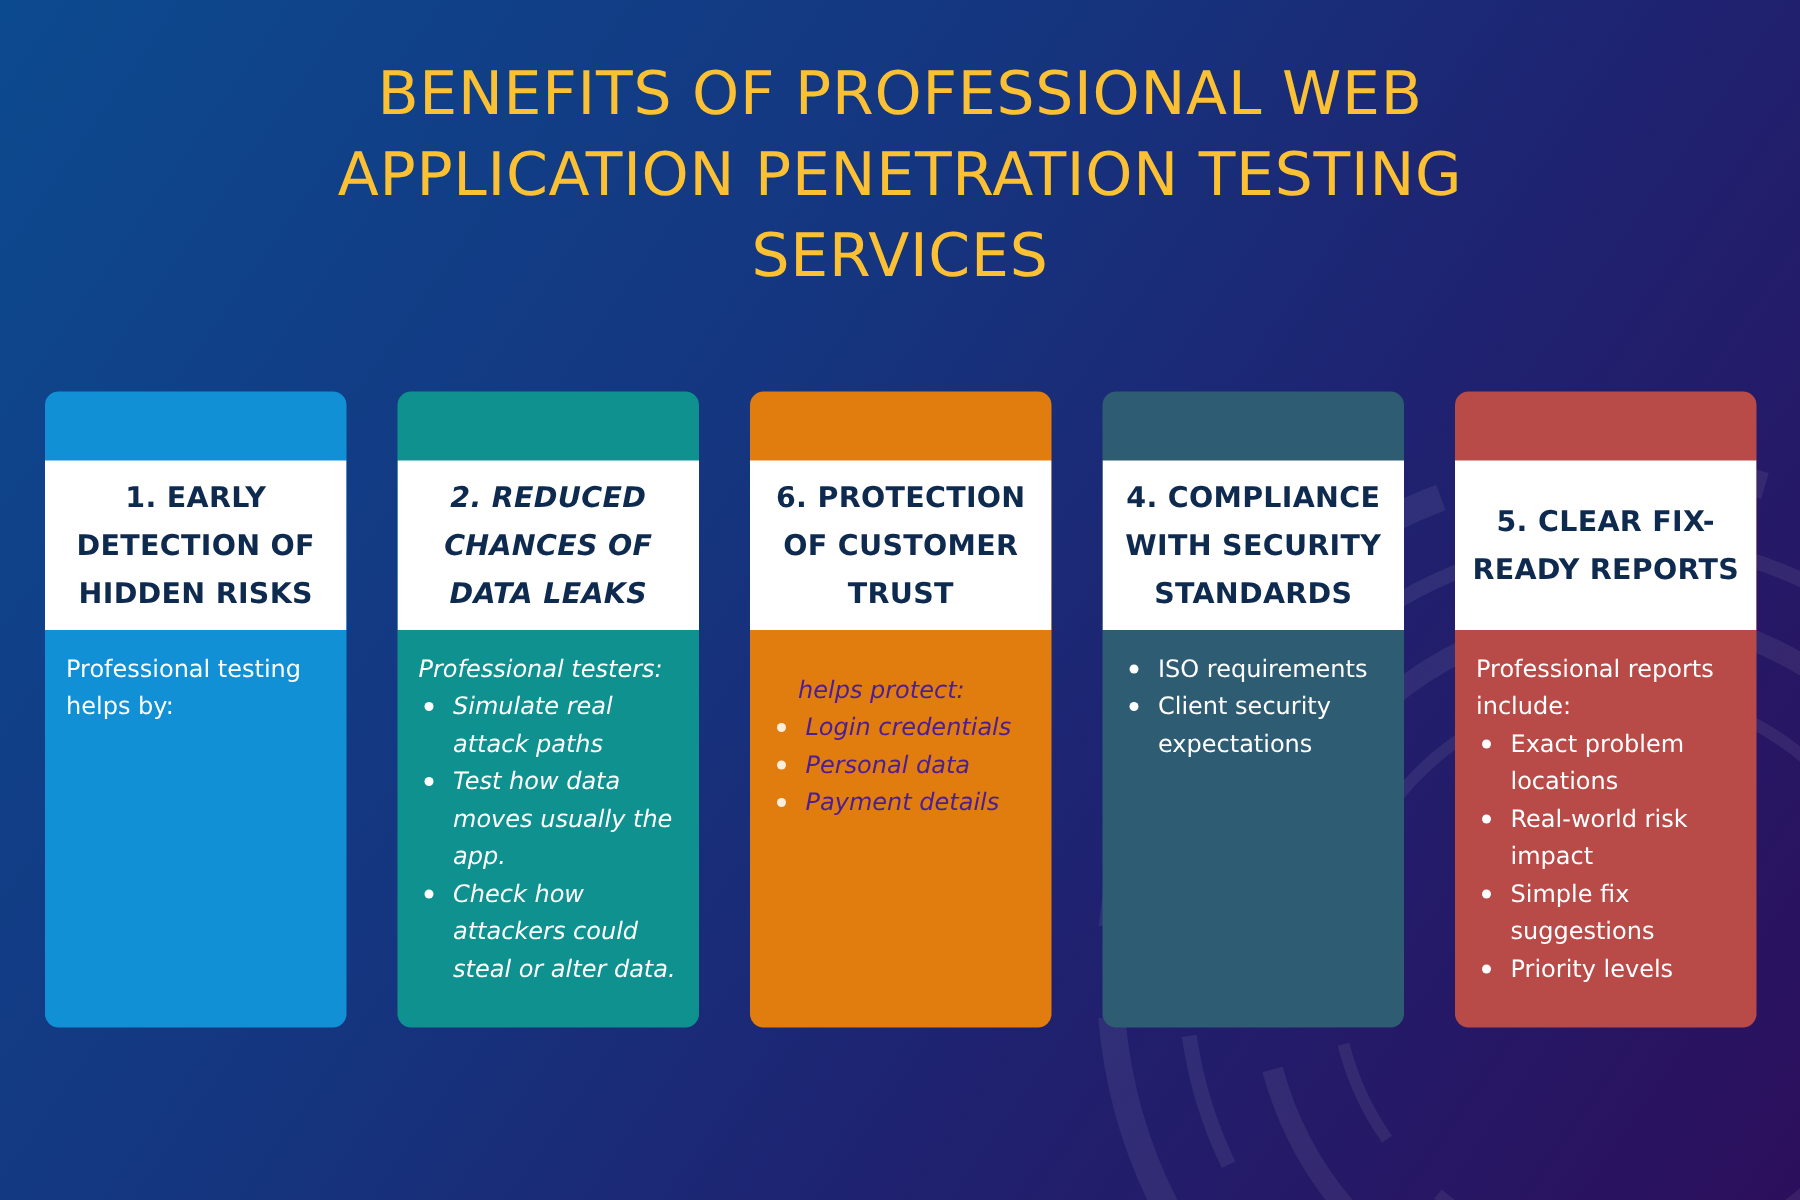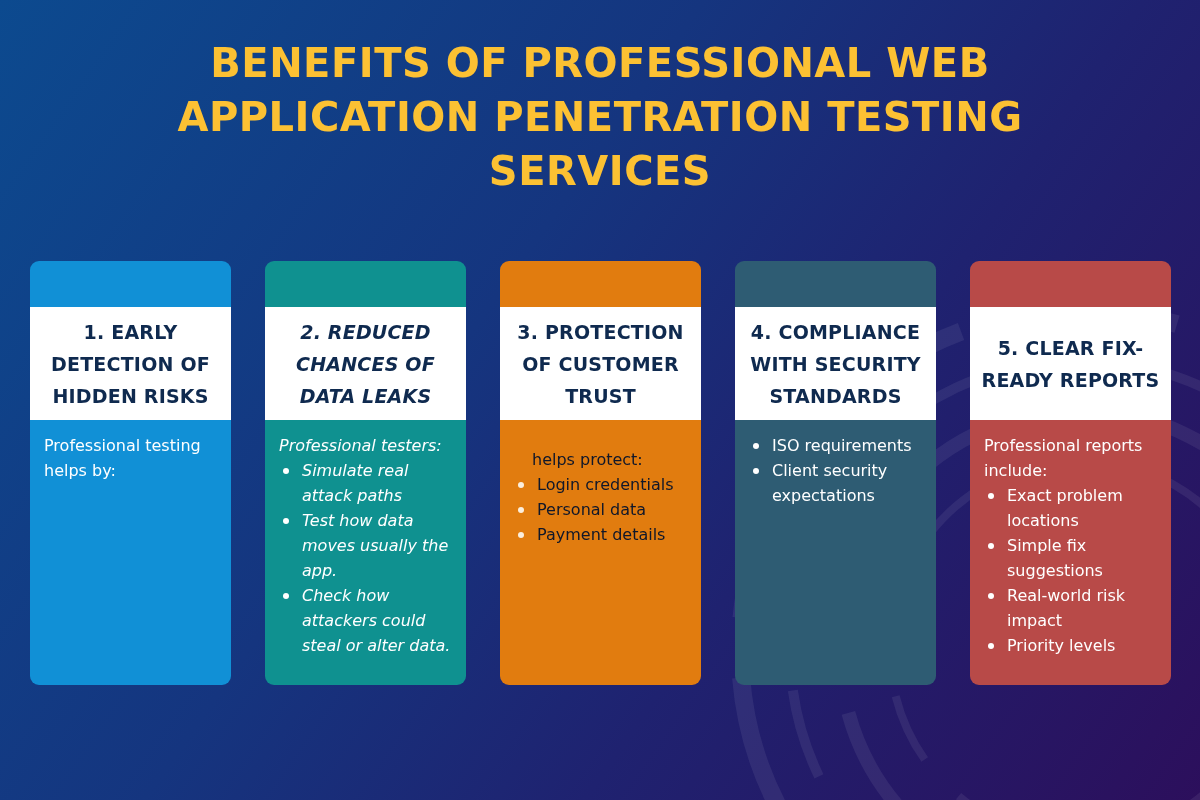--- a/index.html
+++ b/index.html
@@ -11,21 +11,21 @@
   }
   .deco {
     position: absolute; left: 0; top: 0; width: 1200px; height: 800px;
     pointer-events: none;
   }
   .title {
     position: absolute; left: 0; top: 36px; width: 1200px;
     text-align: center;
     color: #fcc133;
     font-family: "DejaVu Sans", sans-serif;
-    font-weight: bold;
+    font-weight: normal;
     font-size: 40px;
     line-height: 54px;
     letter-spacing: 0.5px;
   }
   .title div { white-space: nowrap; }
   .cards {
     position: absolute; left: 30px; top: 261px;
   }
   .card {
     position: absolute; top: 0;
@@ -65,21 +65,21 @@
     content: "";
     position: absolute; left: 6px; top: 10px;
     width: 6px; height: 6px; border-radius: 50%;
     background: #ffffff;
   }
   .c1 { left: 0; background: #1190d6; }
   .c2 { left: 235px; background: #0f9190; font-style: italic; }
   .c3 { left: 470px; background: #e17c0f; }
   .c4 { left: 705px; background: #2e5c73; }
   .c5 { left: 940px; background: #b84a48; }
-  .c3 .card-body { color: #0f172a; }
+  .c3 .card-body { color: #4c1d95; font-style: italic; }
   .c3 ul.bul li::before { background: #fbeedd; }
 </style>
 </head>
 <body>
 
 <svg class="deco" viewBox="0 0 1200 800">
   <g fill="none" stroke="#ffffff" stroke-opacity="0.07">
     <circle cx="1080" cy="650" r="340" stroke-width="18" stroke-dasharray="160 60"></circle>
     <circle cx="1080" cy="650" r="290" stroke-width="10" stroke-dasharray="90 40"></circle>
     <circle cx="1080" cy="650" r="240" stroke-width="14" stroke-dasharray="120 70"></circle>
@@ -113,21 +113,21 @@
       <ul class="bul">
         <li>Simulate real attack paths</li>
         <li>Test how data moves usually the app.</li>
         <li>Check how attackers could steal or alter data.</li>
       </ul>
     </div>
   </div>
 
   <div class="card c3">
     <div class="card-head">
-      <span>3. PROTECTION OF CUSTOMER TRUST</span>
+      <span>6. PROTECTION OF CUSTOMER TRUST</span>
     </div>
     <div class="card-body" style="top:186px;">
       <div class="intro left">helps protect:</div>
       <ul class="bul">
         <li>Login credentials</li>
         <li>Personal data</li>
         <li>Payment details</li>
       </ul>
     </div>
   </div>
@@ -145,20 +145,20 @@
   </div>
 
   <div class="card c5">
     <div class="card-head">
       <span>5. CLEAR FIX-READY REPORTS</span>
     </div>
     <div class="card-body">
       <div class="intro">Professional reports include:</div>
       <ul class="bul">
         <li>Exact problem locations</li>
+        <li>Real-world risk impact</li>
         <li>Simple fix suggestions</li>
-        <li>Real-world risk impact</li>
         <li>Priority levels</li>
       </ul>
     </div>
   </div>
 
 </div>
 
 </body></html>

